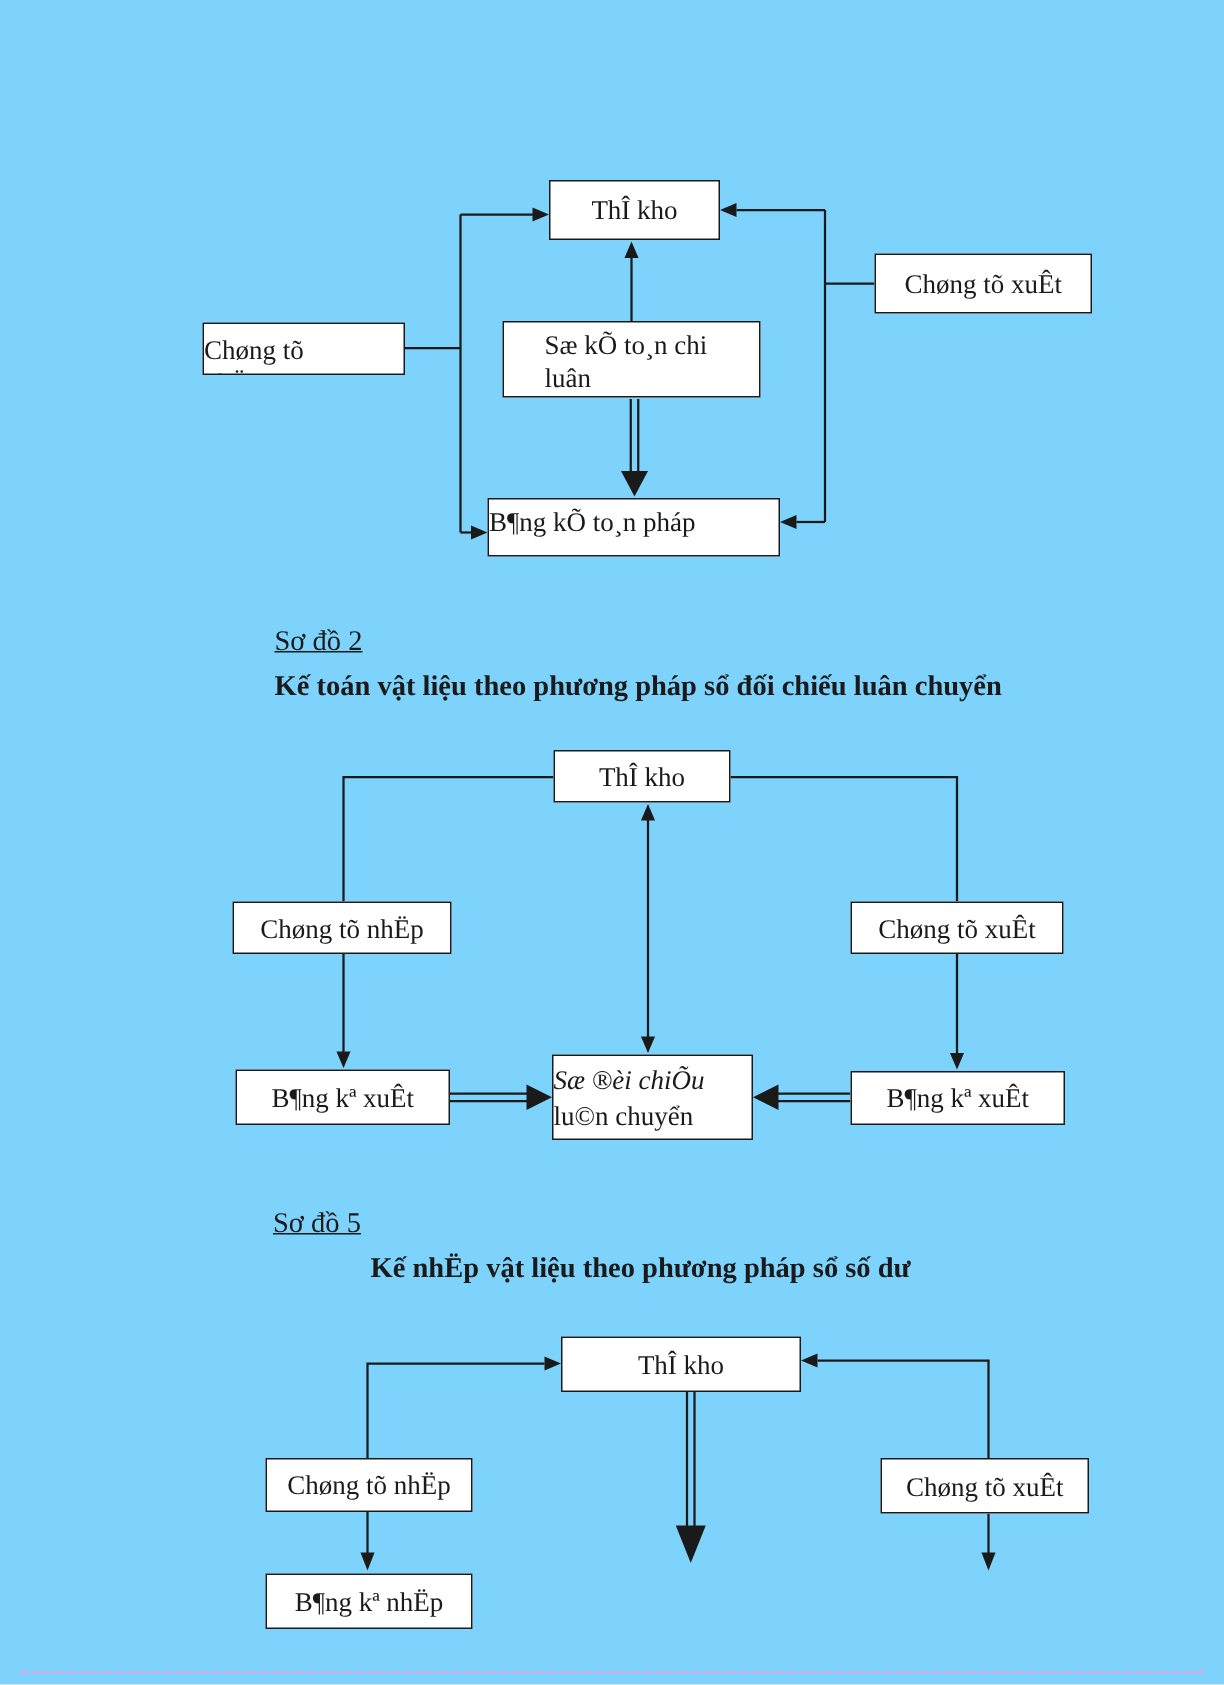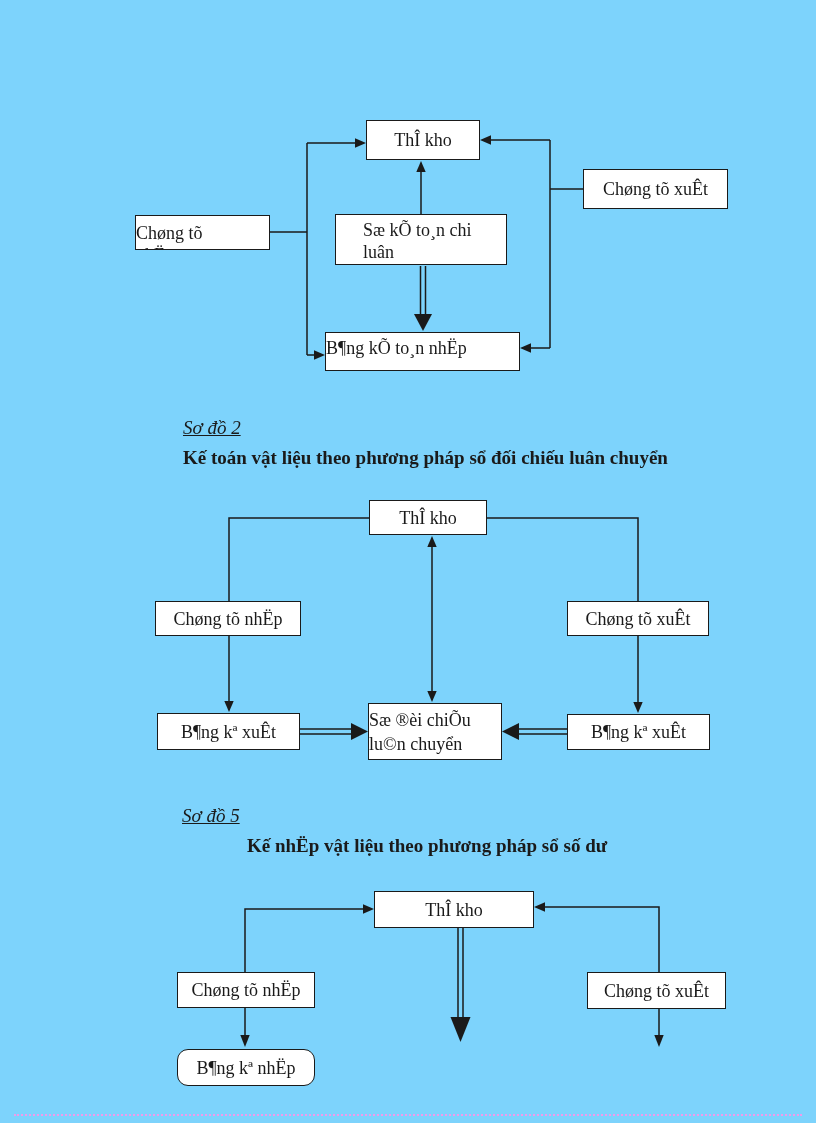--- a/index.html
+++ b/index.html
@@ -19,21 +19,21 @@
     background:#ffffff;
     display:flex;align-items:center;justify-content:center;
     text-align:center;
     font-size:18px;line-height:20px;
     color:#1a1a1a;
     z-index:2;
   }
   .box.clip{display:block;overflow:hidden;}
   .box.clip .ln{display:block;text-align:left;line-height:22px;}
   .heading{position:absolute;white-space:nowrap;z-index:2;}
-  .h-label{font-size:19px;font-style:italic;text-decoration:underline;}
+  .h-label{font-size:19px;text-decoration:underline;}
   .h-caption{font-size:19px;font-weight:bold;}
   .page-break{
     position:absolute;
     left:14px;top:1114px;width:788px;height:0;
     border-top:2px dotted #f09aea;
     z-index:1;
   }
 </style>
 </head>
 <body>
@@ -101,57 +101,57 @@
   </div>
   <div class="box clip" style="left:135px;top:215px;width:135px;height:35px;padding-top:6px;">
     <span class="ln">Chøng tõ</span>
     <span class="ln">nhËp</span>
   </div>
   <div class="box clip" style="left:335px;top:214px;width:172px;height:51px;padding-top:4px;padding-left:27px;">
     <span class="ln">Sæ kÕ to¸n chi</span>
     <span class="ln">luân</span>
   </div>
   <div class="box clip" style="left:325px;top:332px;width:195px;height:39px;padding-top:4px;">
-    <span class="ln">B¶ng kÕ to¸n nhËp</span>
+    <span class="ln">B¶ng kÕ to¸n pháp</span>
   </div>
 
   <div class="heading h-label" style="left:183px;top:417px;">Sơ đồ 2</div>
   <div class="heading h-caption" style="left:183px;top:447px;">Kế toán vật liệu theo phương pháp sổ đối chiếu luân chuyển</div>
 
   <div class="box" style="left:369px;top:500px;width:118px;height:35px;">
     <span>ThÎ kho</span>
   </div>
   <div class="box" style="left:155px;top:601px;width:146px;height:35px;">
     <span>Chøng tõ nhËp</span>
   </div>
   <div class="box" style="left:567px;top:601px;width:142px;height:35px;">
     <span>Chøng tõ xuÊt</span>
   </div>
   <div class="box" style="left:157px;top:713px;width:143px;height:37px;">
     <span>B¶ng kª xuÊt</span>
   </div>
   <div class="box clip" style="left:368px;top:703px;width:134px;height:57px;padding-top:4px;">
-    <span class="ln" style="line-height:24px;">Sæ ®èi chiÕu</span>
+    <span class="ln" style="line-height:24px;font-style:italic;">Sæ ®èi chiÕu</span>
     <span class="ln" style="line-height:24px;">lu©n chuyển</span>
   </div>
   <div class="box" style="left:567px;top:714px;width:143px;height:36px;">
     <span>B¶ng kª xuÊt</span>
   </div>
 
   <div class="heading h-label" style="left:182px;top:805px;">Sơ đồ 5</div>
   <div class="heading h-caption" style="left:247px;top:835px;">Kế nhËp vật liệu theo phương pháp sổ số dư</div>
 
   <div class="box" style="left:374px;top:891px;width:160px;height:37px;">
     <span>ThÎ kho</span>
   </div>
   <div class="box" style="left:177px;top:972px;width:138px;height:36px;">
     <span>Chøng tõ nhËp</span>
   </div>
   <div class="box" style="left:587px;top:972px;width:139px;height:37px;">
     <span>Chøng tõ xuÊt</span>
   </div>
-  <div class="box" style="left:177px;top:1049px;width:138px;height:37px;border-radius:11px;">
+  <div class="box" style="left:177px;top:1049px;width:138px;height:37px;">
     <span>B¶ng kª nhËp</span>
   </div>
 
   <div class="page-break"></div>
 
 </div>
 
 </body></html>

